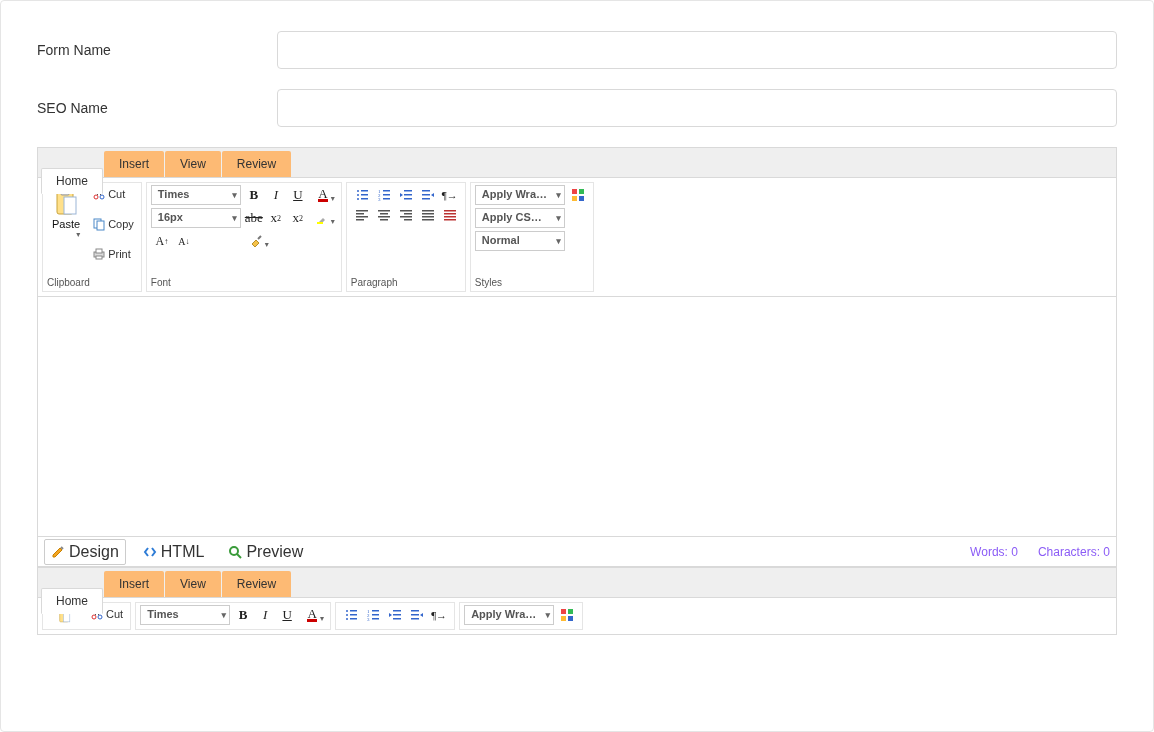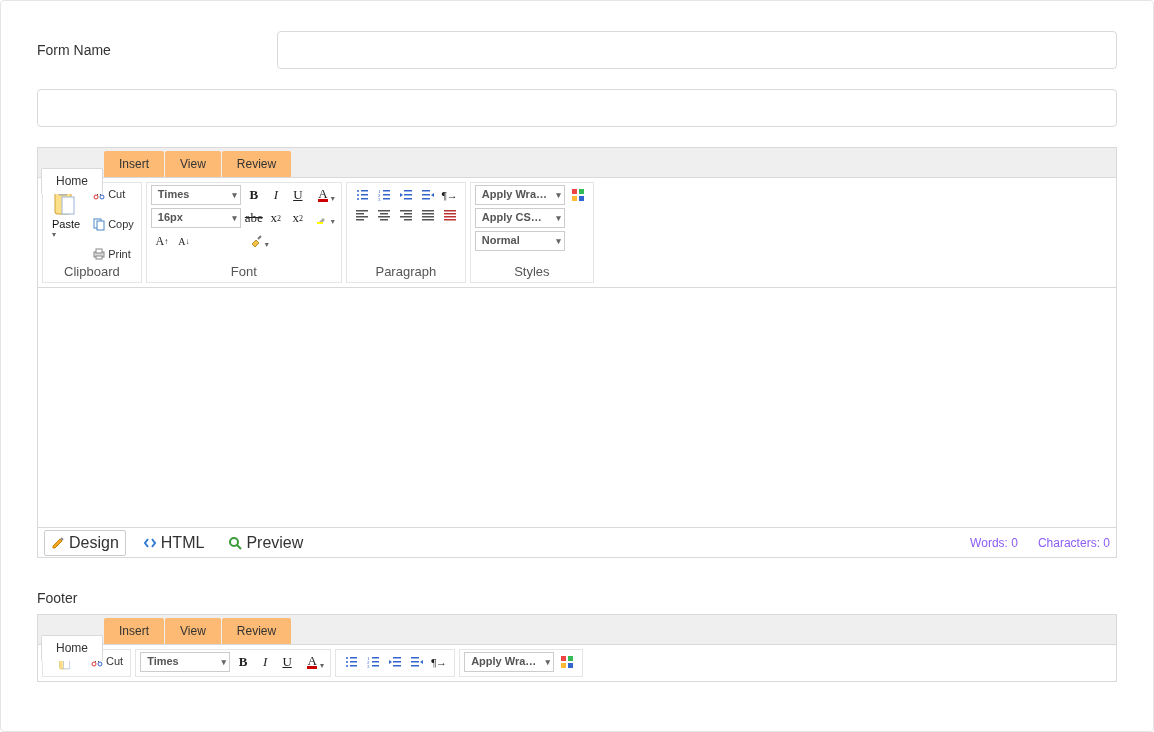--- a/index.html
+++ b/index.html
@@ -83,29 +83,29 @@
     flex-direction: column;
     padding: 2px 4px 2px 4px;
   }
   .group-body {
     display: flex;
     align-items: flex-start;
     gap: 2px;
     flex: 1;
   }
   .group-title {
-    text-align: center;
-    font-size: 13px;
+    font-size: 10px;
     color: #555;
     padding: 1px 0 1px 0;
+    margin-top: 13px;
   }
   .paste-col {
     display: flex;
     flex-direction: column;
-    align-items: flex-start;
+    align-items: flex-end;
     padding: 2px 4px;
     border: 1px solid transparent;
     border-radius: 2px;
     cursor: pointer;
     font-size: 11px;
     color: #111;
   }
   .clip-actions {
     display: flex;
     flex-direction: column;
@@ -225,20 +225,21 @@
 <body>
 
 <div class="page">
 
   <div class="form-row">
     <div class="form-label">Form Name</div>
     <input class="text-input" type="text" value="" style="">
   </div>
 
   <div class="form-row">
+    <div class="form-label">SEO Name</div>
     <input class="text-input" type="text" value="" style="">
   </div>
 
 
   <div class="editor">
 
     <div class="tabbar">
       <div class="tab active">Home</div>
       <div class="tab">Insert</div>
       <div class="tab">View</div>
@@ -481,21 +482,20 @@
         <span>Words:</span>
         <span>0</span>
       </div>
       <div class="stat">
         <span>Characters:</span>
         <span>0</span>
       </div>
     </div>
   </div>
 
-  <div class="section-label" style="margin-top:32px;">Footer</div>
 
   <div class="editor">
     <div class="tabbar">
       <div class="tab active">Home</div>
       <div class="tab">Insert</div>
       <div class="tab">View</div>
       <div class="tab">Review</div>
     </div>
 
     <div class="ribbon">

